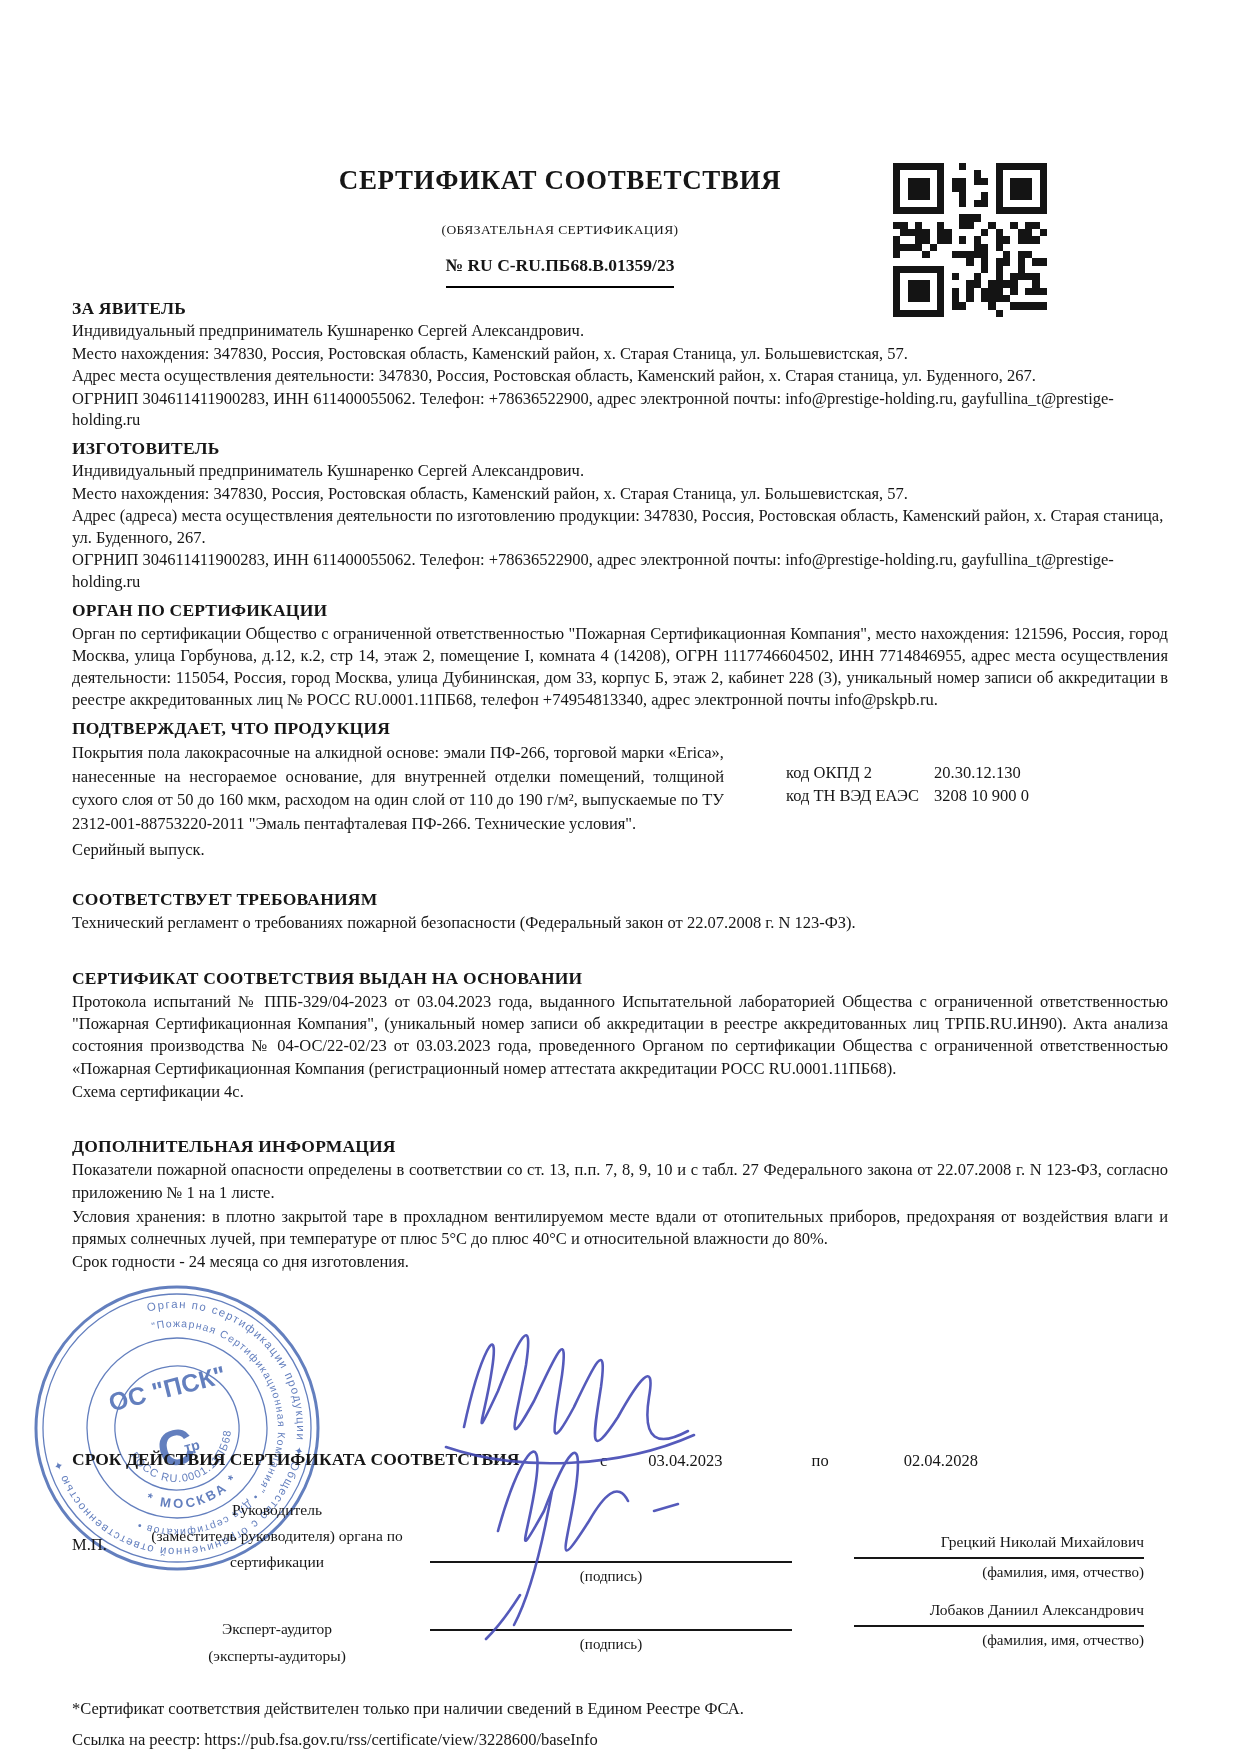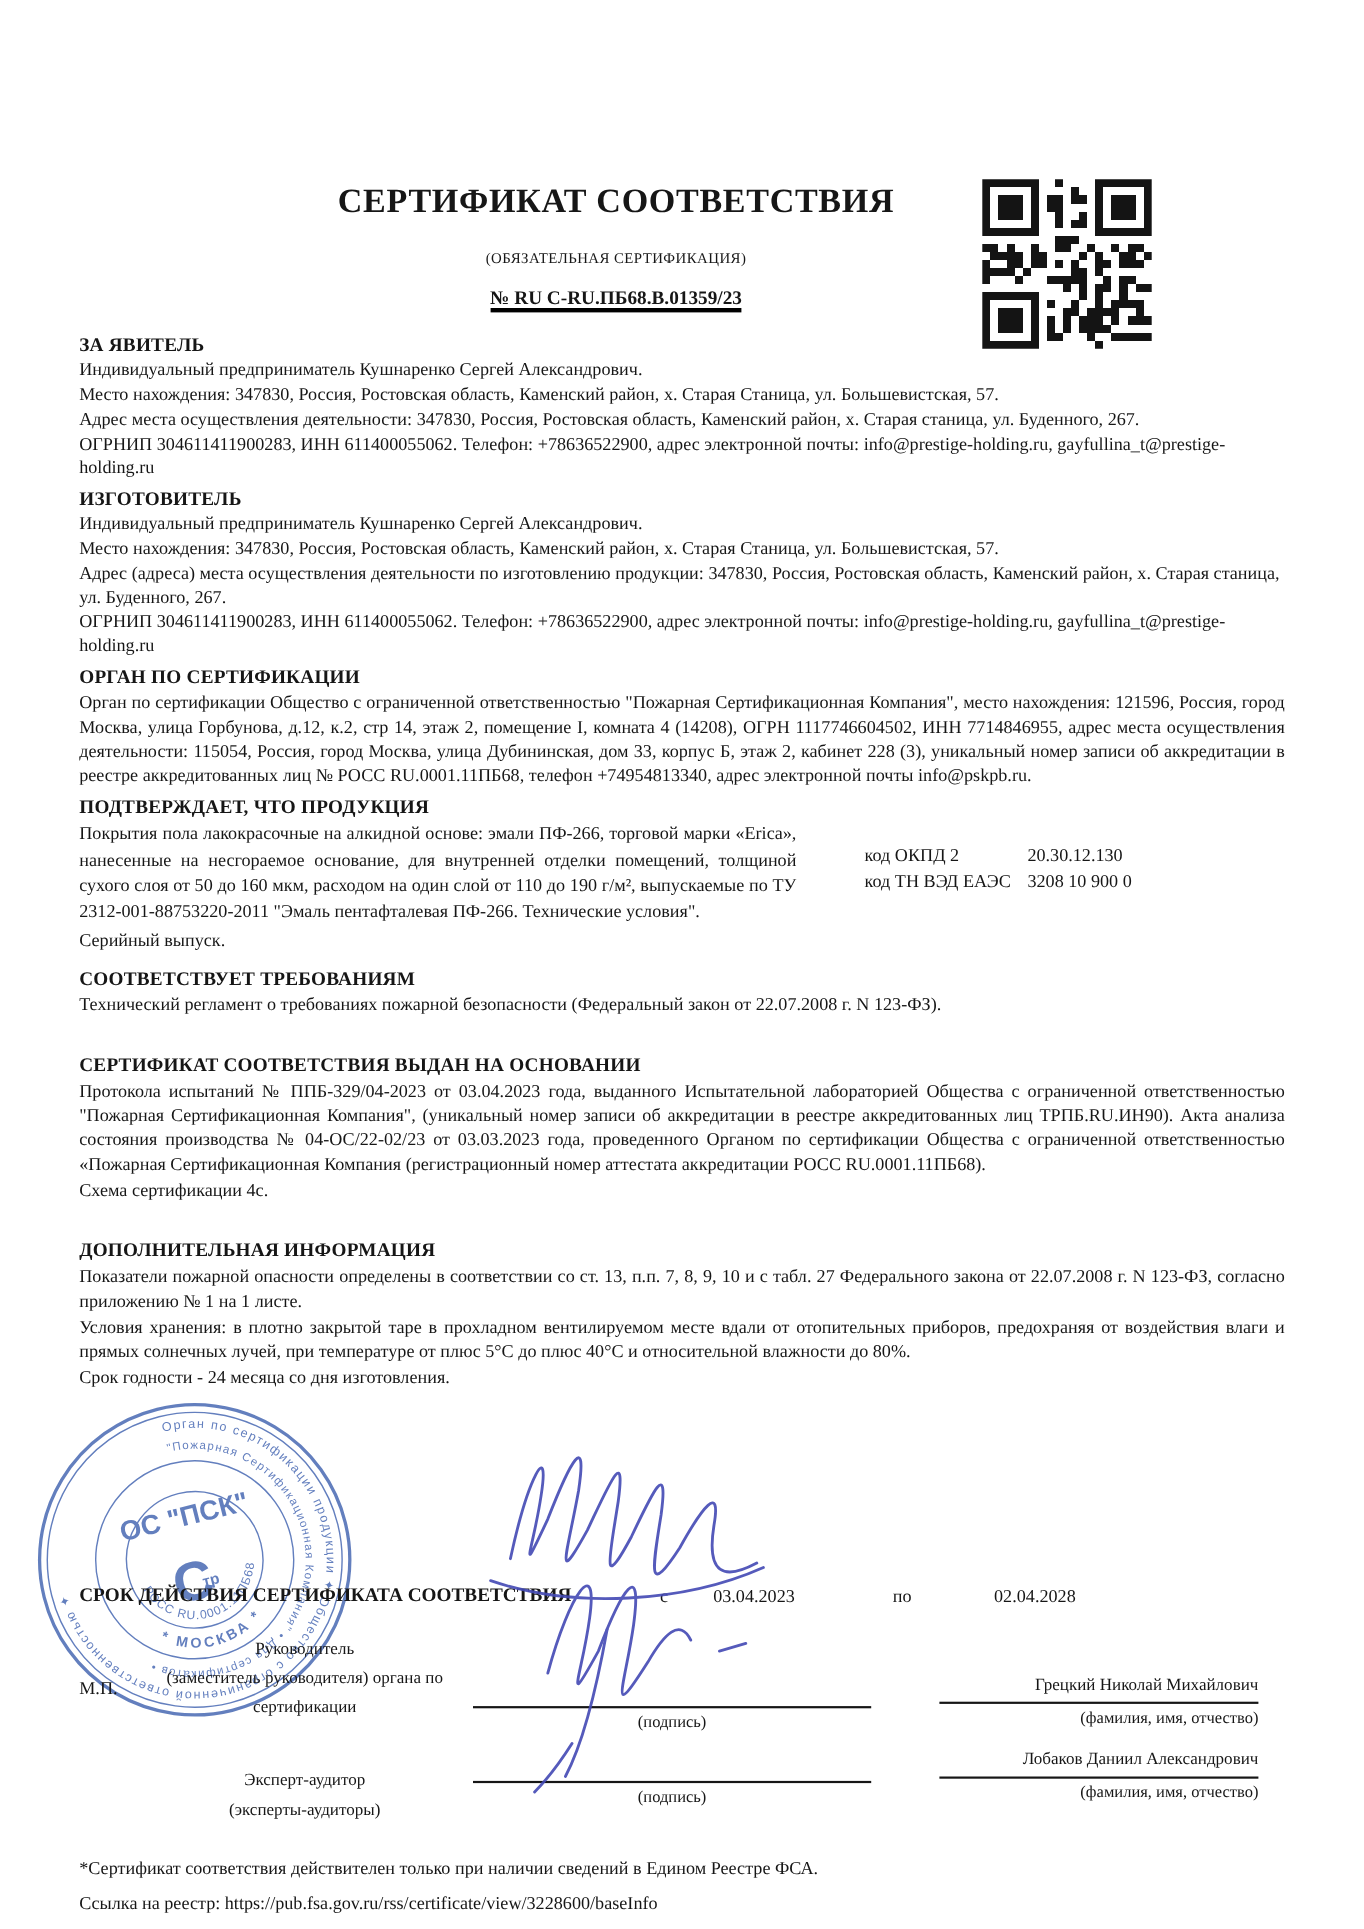--- a/index.html
+++ b/index.html
@@ -1,26 +1,26 @@
 <!DOCTYPE html>
 <html><head>
 <meta charset="utf-8">
 <style>
   html,body{margin:0;padding:0;background:#fff;}
   .page{position:relative;width:1240px;height:1754px;background:#fff;overflow:hidden;
         font-family:"Liberation Serif","DejaVu Serif",serif;color:#161616;
         box-sizing:border-box;padding:165px 72px 0 72px;}
   .header{width:976px;text-align:center;}
-  .title{font-size:31px;font-weight:bold;letter-spacing:.6px;margin:0;}
+  .title{font-size:27px;font-weight:bold;letter-spacing:.6px;margin:0;}
   .subtitle{margin-top:26px;font-size:13.5px;letter-spacing:.4px;}
   .cert-number{margin-top:17px;}
-  .cert-number span{font-size:17.5px;font-weight:bold;border-bottom:4px solid #000000;padding-bottom:0;}
+  .cert-number span{font-size:17.5px;font-weight:bold;border-bottom:2px solid #000000;padding-bottom:11px;}
   .qr{position:absolute;left:893px;top:163px;width:154px;height:154px;}
   h2{font-size:17.5px;font-weight:bold;margin:0;letter-spacing:.2px;}
-  .mt-s{margin-top:22px;} .mt-xs{margin-top:7px;} .mt-m{margin-top:12px;} .mt-l{margin-top:34px;}
+  .mt-s{margin-top:22px;} .mt-xs{margin-top:7px;} .mt-m{margin-top:27px;} .mt-l{margin-top:34px;}
   p.line{margin:1px 0 0;font-size:16.5px;line-height:21.6px;}
   p.par{margin:2px 0 0;font-size:16.5px;line-height:22.2px;text-align:justify;}
   .product-row{display:flex;margin-top:2px;}
   .product-text{width:652px;}
   .product-text p{margin:0;font-size:16.5px;line-height:23.5px;text-align:justify;}
   .product-text .serial{margin-top:3px;text-align:left;}
   .product-codes{margin-left:62px;flex:1;padding-top:22px;display:flex;flex-direction:column;gap:3px;font-size:16.5px;}
   .code-row{display:flex;}
   .code-label{width:148px;}
   .sign-block{position:relative;height:402px;margin-top:4px;}

